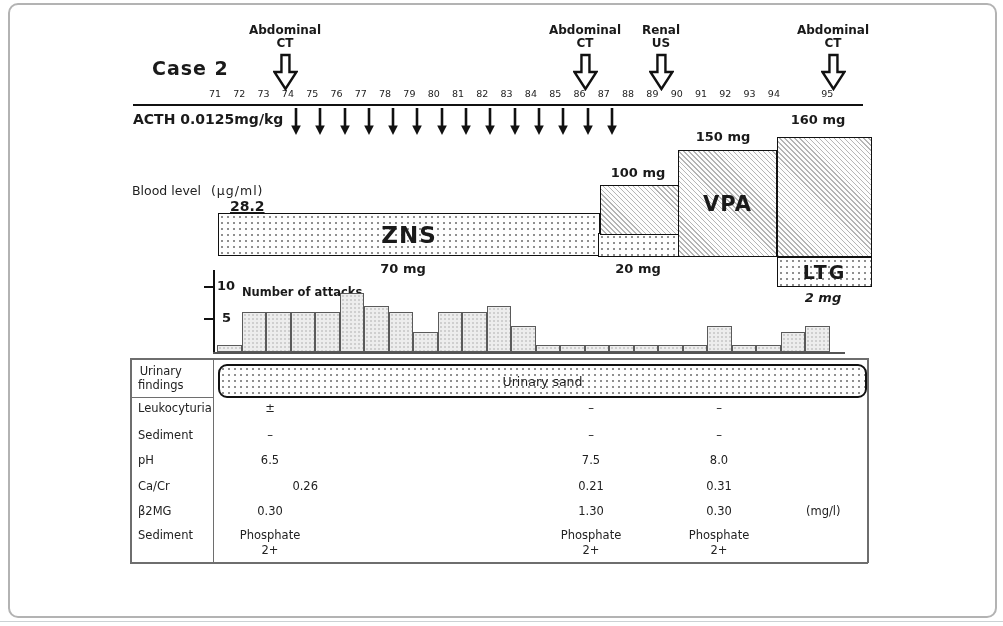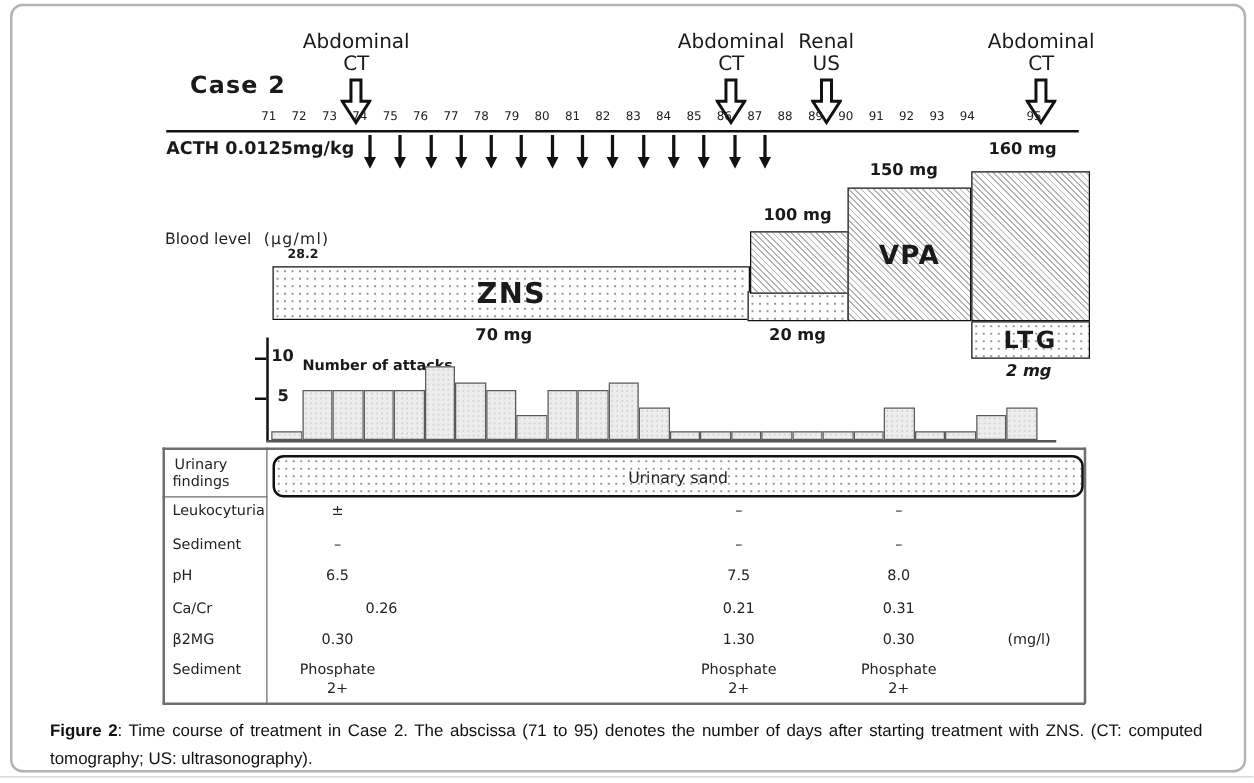--- a/index.html
+++ b/index.html
@@ -16,27 +16,27 @@
   .dotted-lite{background-color:#ededed;
           background-image:radial-gradient(#cfcfcf 0.8px, transparent 0.8px);
           background-size:4px 4px;}
   .hatched{background-color:#fdfdfd;
           background-image:repeating-linear-gradient(45deg,#b5b5b5 0,#b5b5b5 1px,transparent 1px,transparent 3.5px);}
 
   .case-title{font-size:19px;font-weight:bold;letter-spacing:1px;}
   .day-label{position:absolute;transform:translateX(-50%);font-size:9.5px;color:#222;}
   .acth-label{font-size:14px;font-weight:bold;}
   .event{position:absolute;transform:translateX(-50%);text-align:center;}
-  .event-label{font-size:16px;font-weight:normal;line-height:1.12;}
+  .event-label{font-size:12px;font-weight:bold;line-height:1.12;}
   .event .arrow{margin-top:2px;}
   .acth-arrow{position:absolute;transform:translateX(-50%);}
 
   .blood-label{font-size:12.5px;color:#222;}
   .blood-unit{margin-left:10px;letter-spacing:1px;}
-  .num-label{font-size:10px;font-weight:600;}
+  .num-label{font-size:14px;font-weight:600;text-decoration:underline;}
   .dose{position:absolute;font-size:13px;font-weight:bold;text-align:center;}
   .drugbar{position:absolute;border:1.5px solid #111;display:flex;align-items:center;justify-content:center;}
   .drug-big{font-weight:bold;letter-spacing:1px;}
 
   .axis-line{background:#111;}
   .tick-label{position:absolute;font-size:13px;font-weight:bold;}
   .attacks-title{font-size:11.5px;font-weight:bold;}
   .attack-bar{position:absolute;border:1px solid #5a5a5a;box-sizing:border-box;}
 
   .tbl-line{position:absolute;background:#6e6e6e;}
@@ -265,16 +265,15 @@
         <div class="tbl-text" style="left: 138px; top: 528px;">Sediment</div>
         <div class="tbl-val" style="left: 270px; top: 528px;">Phosphate
 2+</div>
         <div class="tbl-val" style="left: 591px; top: 528px;">Phosphate
 2+</div>
         <div class="tbl-val" style="left: 719px; top: 528px;">Phosphate
 2+</div>
       </div>
   </div>
 
-  <p class="caption"><b>Figure 2</b><span>: Time course of treatment in Case 2. The abscissa (71 to 95) denotes the number of days after starting treatment with ZNS. (CT: computed tomography; US: ultrasonography).</span></p>
 
   <div class="bottom-rule"></div>
 </div>
 
 </body></html>

